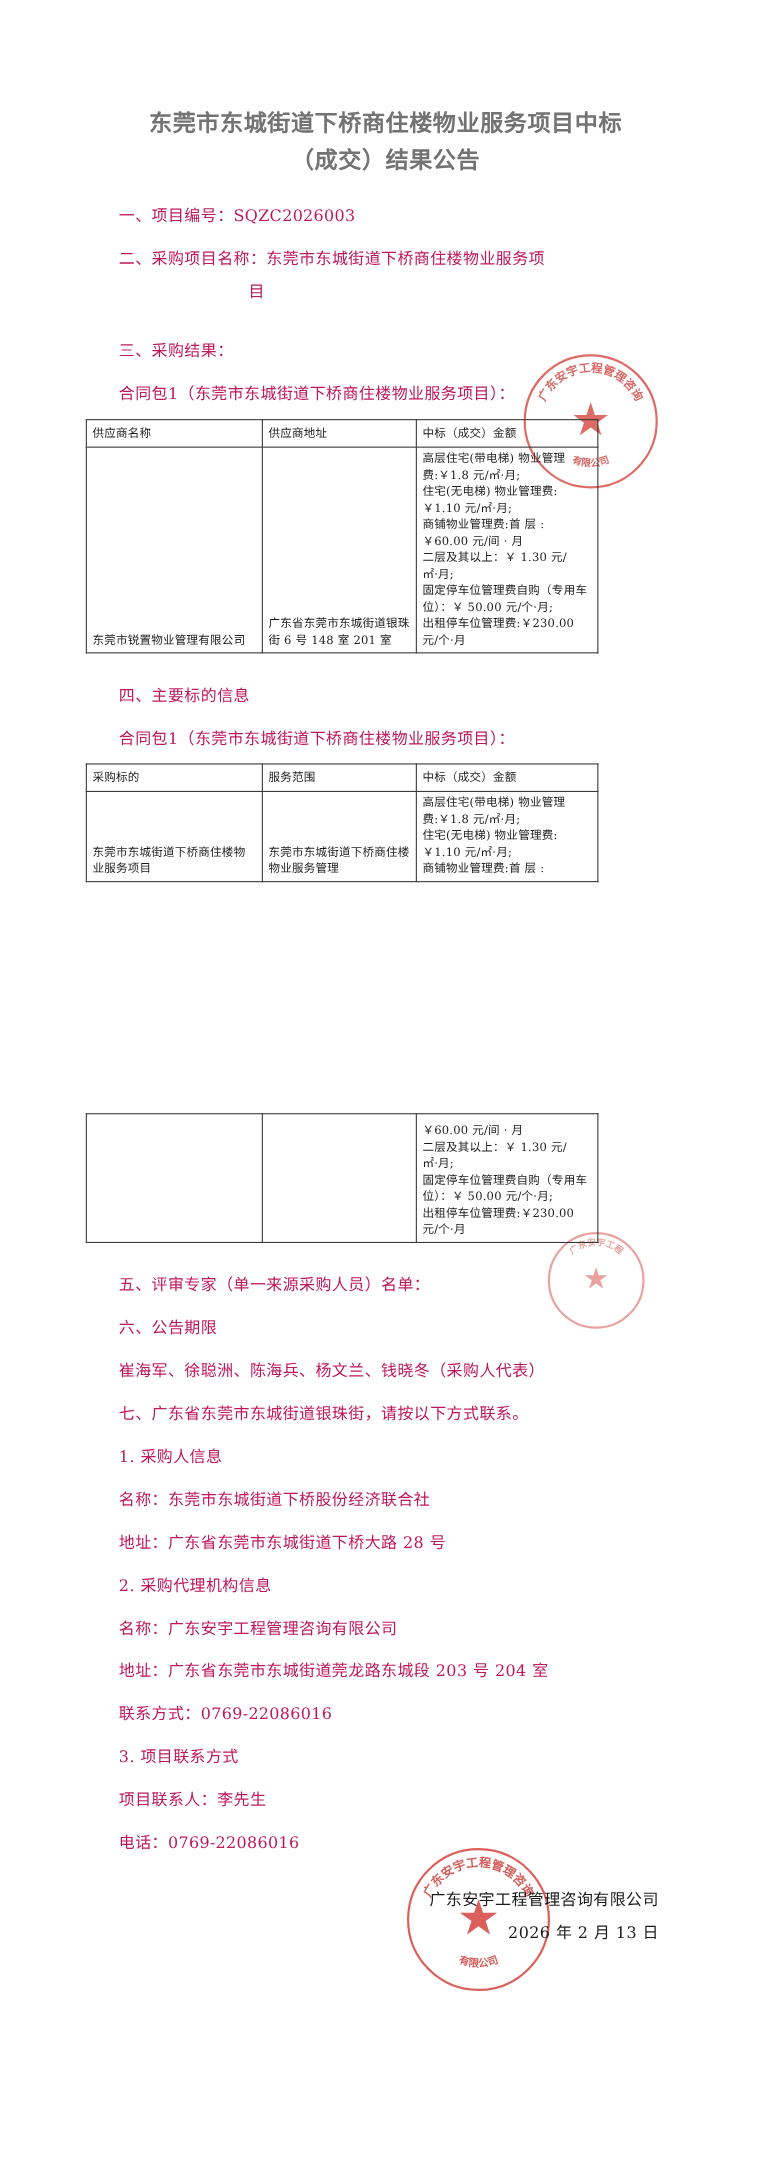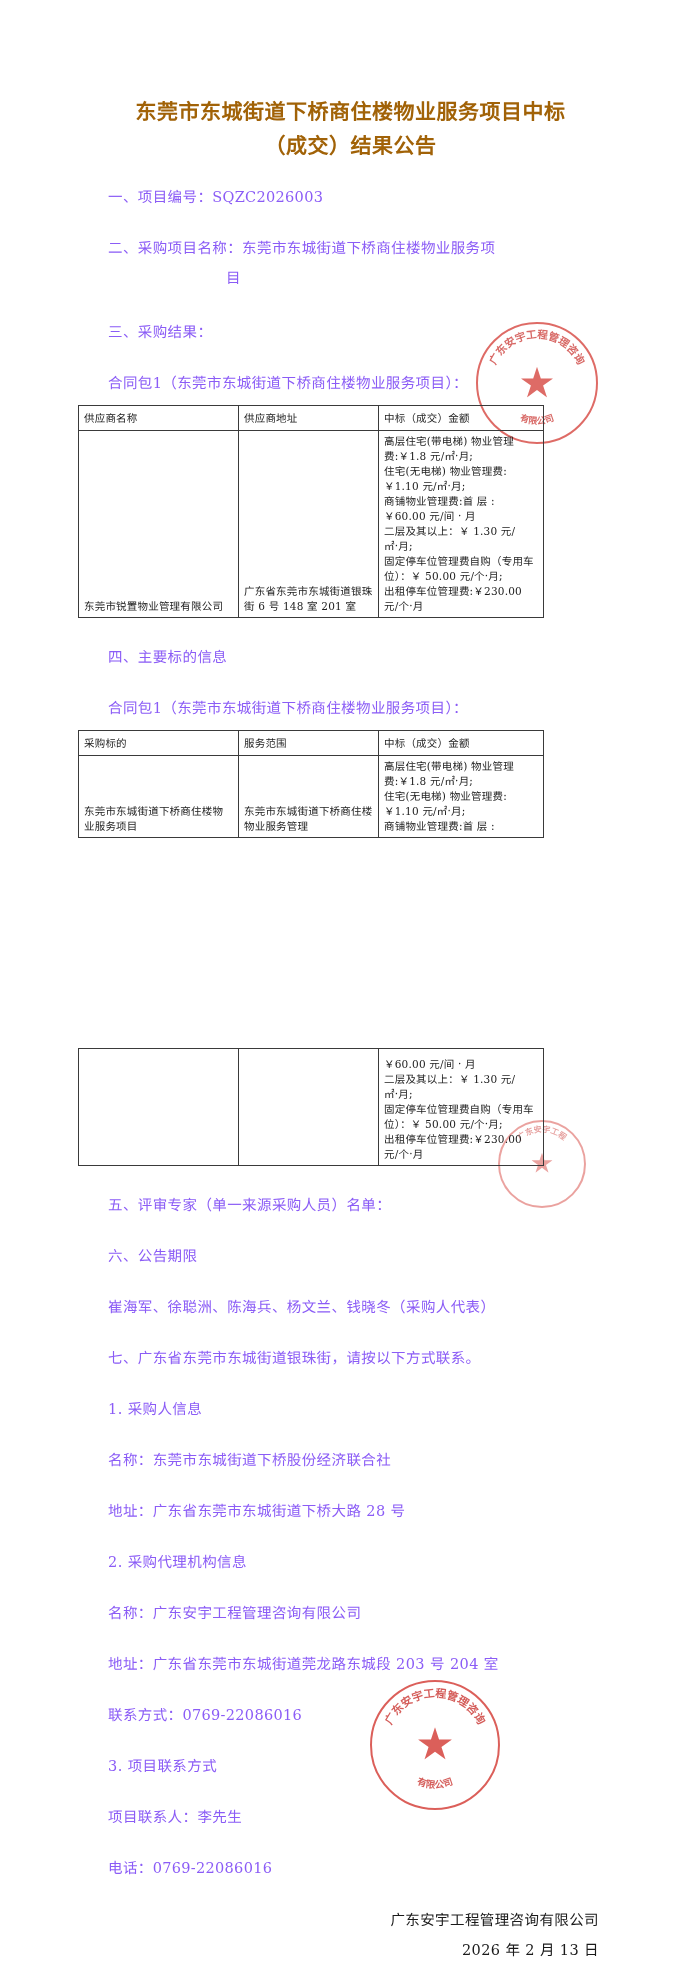--- a/index.html
+++ b/index.html
@@ -32,46 +32,46 @@
   }
 
   
   .doc-title {
     text-align: center;
     font-size: 21px;
     font-weight: bold;
     line-height: 34px;
     letter-spacing: 0.5px;
     margin-top: 95px;
-    color: #a16207;
+    color: #737373;
     font-family: "DejaVu Sans", "Liberation Sans", sans-serif;
   }
   .doc-title .line2 { display: block; }
 
   
   .para {
     font-size: 14.5px;
     line-height: 30px;
     margin: 0;
-    color: #8b5cf6;
+    color: #be185d;
     letter-spacing: 0.4px;
   }
   .indent1 { padding-left: 30px; }
   .indent2 { padding-left: 30px; }
   .hang {
     padding-left: 30px;
     text-indent: 0;
   }
   .hang .cont {
     display: block;
     padding-left: 118px;
   }
   .sp-top-20 { margin-top: 19px; }
   .sp-top-14 { margin-top: 24px; }
-  .sp-top-10 { margin-top: 21px; }
+  .sp-top-10 { margin-top: 9px; }
 
   .num-label { letter-spacing: 0.4px; }
   .mono-num {
     font-family: "DejaVu Serif", "Liberation Serif", serif;
     letter-spacing: 0.3px;
   }
 
   
   table.doc-table {
     border-collapse: collapse;

